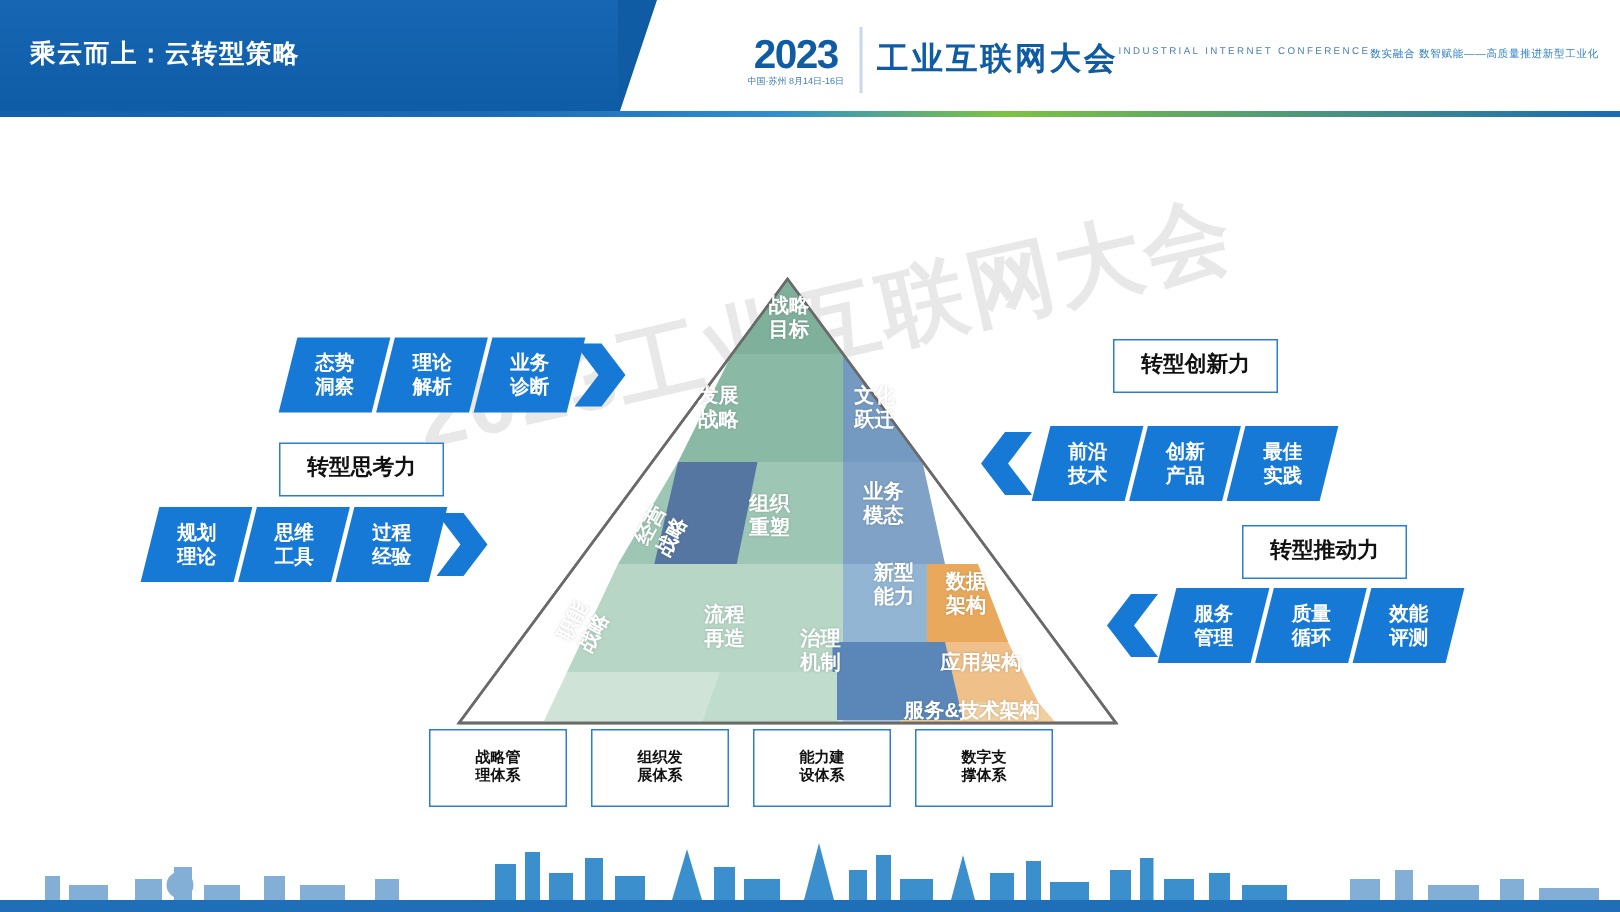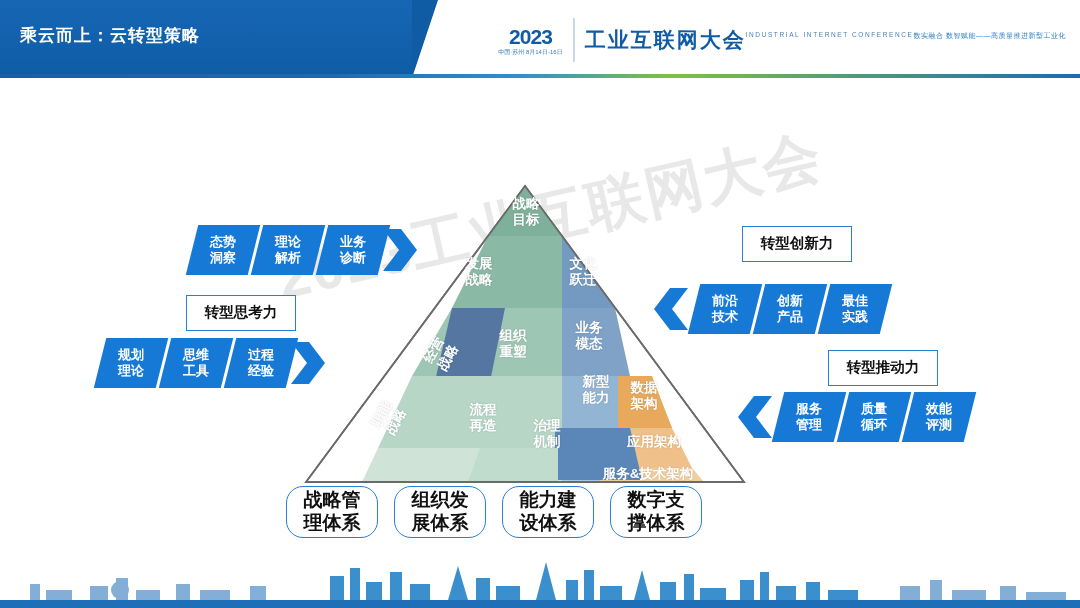--- a/index.html
+++ b/index.html
@@ -34,21 +34,21 @@
     position:absolute;left:0;top:74px;width:1080px;height:4px;
     background:linear-gradient(90deg,#1560ac 0%,#1a6ab6 30%,#2f8fd0 48%,#7ec242 62%,#1a6ab6 100%);
   }
   .logo{
     position:absolute;right:14px;top:12px;height:56px;display:flex;align-items:center;gap:10px;
   }
   .logo-year{
     color:#0f5ca5;font-size:30px;font-weight:bold;letter-spacing:-1px;line-height:1;
     display:flex;flex-direction:column;align-items:center;
   }
-  .logo-year .y{font-size:21px;font-weight:bold;}
+  .logo-year .y{font-size:27px;font-weight:bold;}
   .logo-year .sub{font-size:6px;color:#3b7ab5;letter-spacing:0;margin-top:2px;font-weight:normal;}
   .logo-sep{width:2px;height:44px;background:#c9d7e6;}
   .logo-txt{display:flex;justify-content:center;}
   .logo-cn{font-size:21px;font-weight:bold;color:#0f5ca5;letter-spacing:2px;line-height:1.05;}
   .logo-en{font-size:6.5px;color:#4a7fb5;letter-spacing:1.6px;margin-top:2px;}
   .logo-sl{font-size:7px;color:#2f7fc4;letter-spacing:0.5px;margin-top:2px;}
 
   
   .bullet{
     position:absolute;left:62px;top:88px;width:990px;
@@ -94,21 +94,21 @@
   }
   .chip span{display:block;transform:skewX(14deg);}
 
   
   .callout{
     position:absolute;background:#ffffff;border:1.6px solid #2a7fd0;
     color:#111;font-size:14.5px;font-weight:bold;
     display:flex;align-items:center;justify-content:center;text-align:center;
     white-space:pre-line;line-height:1.2;
   }
-  .callout.bottom{font-size:19px;border-radius:17px;}
+  .callout.bottom{font-size:10px;}
 
   
   .footer{
     position:absolute;left:0;bottom:0;width:1080px;height:52px;
     background:#ffffff;overflow:hidden;
   }
   .footer svg{position:absolute;left:0;bottom:0;}
 </style>
 </head>
 <body>

